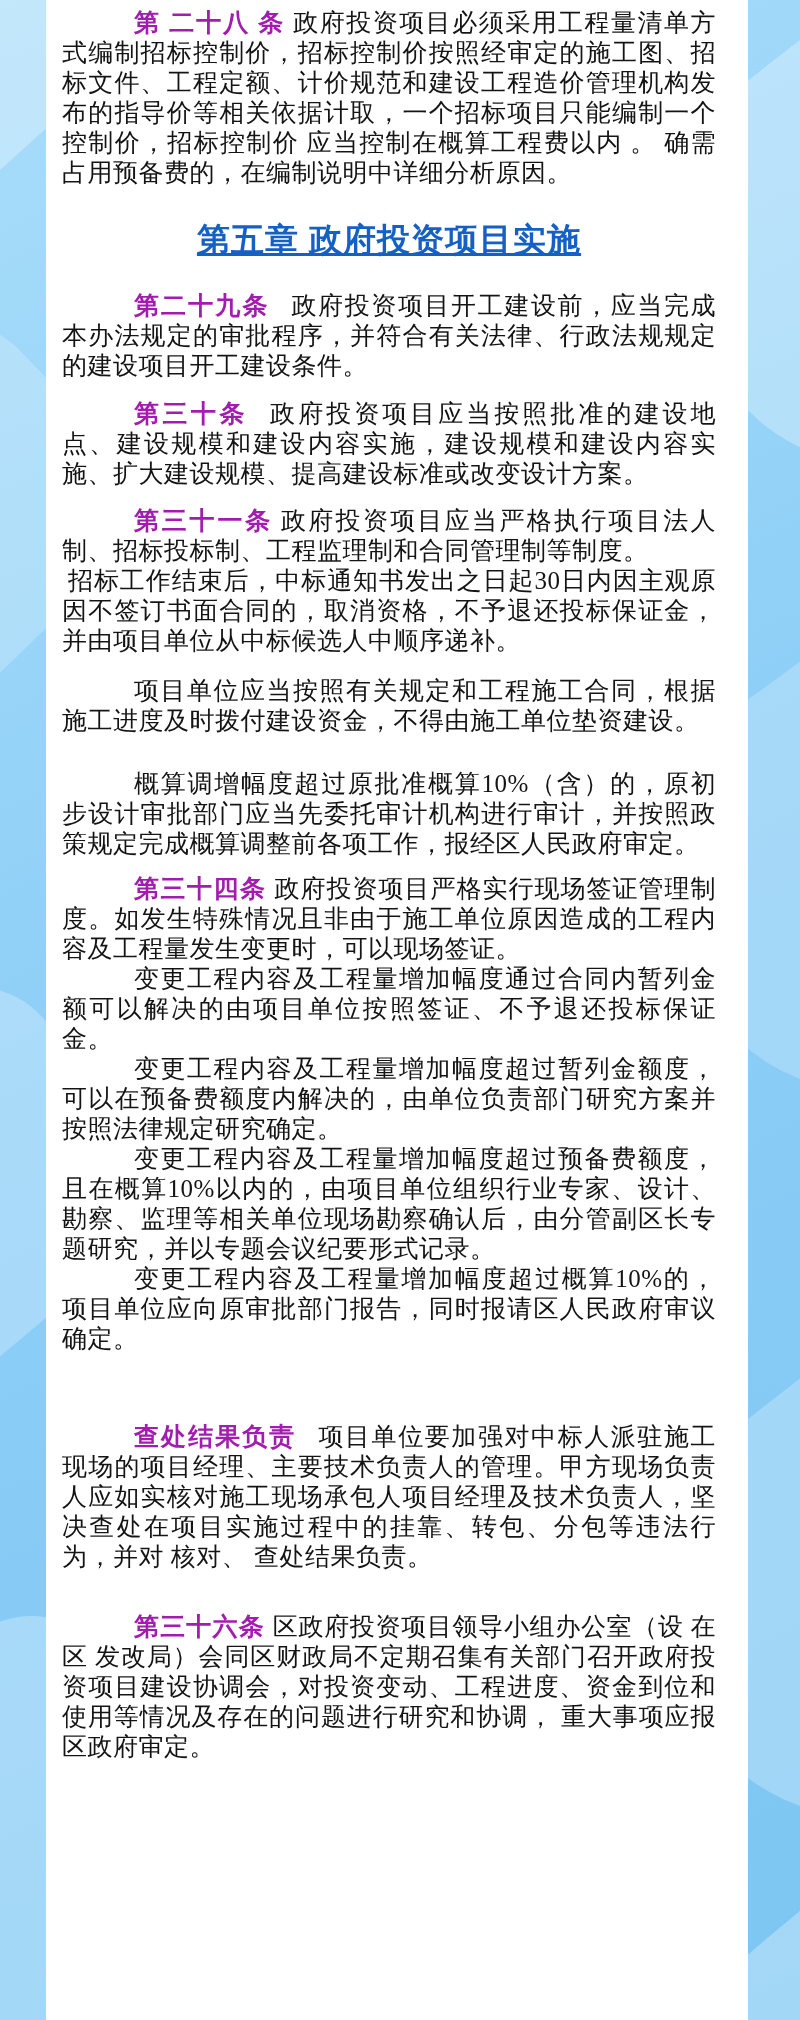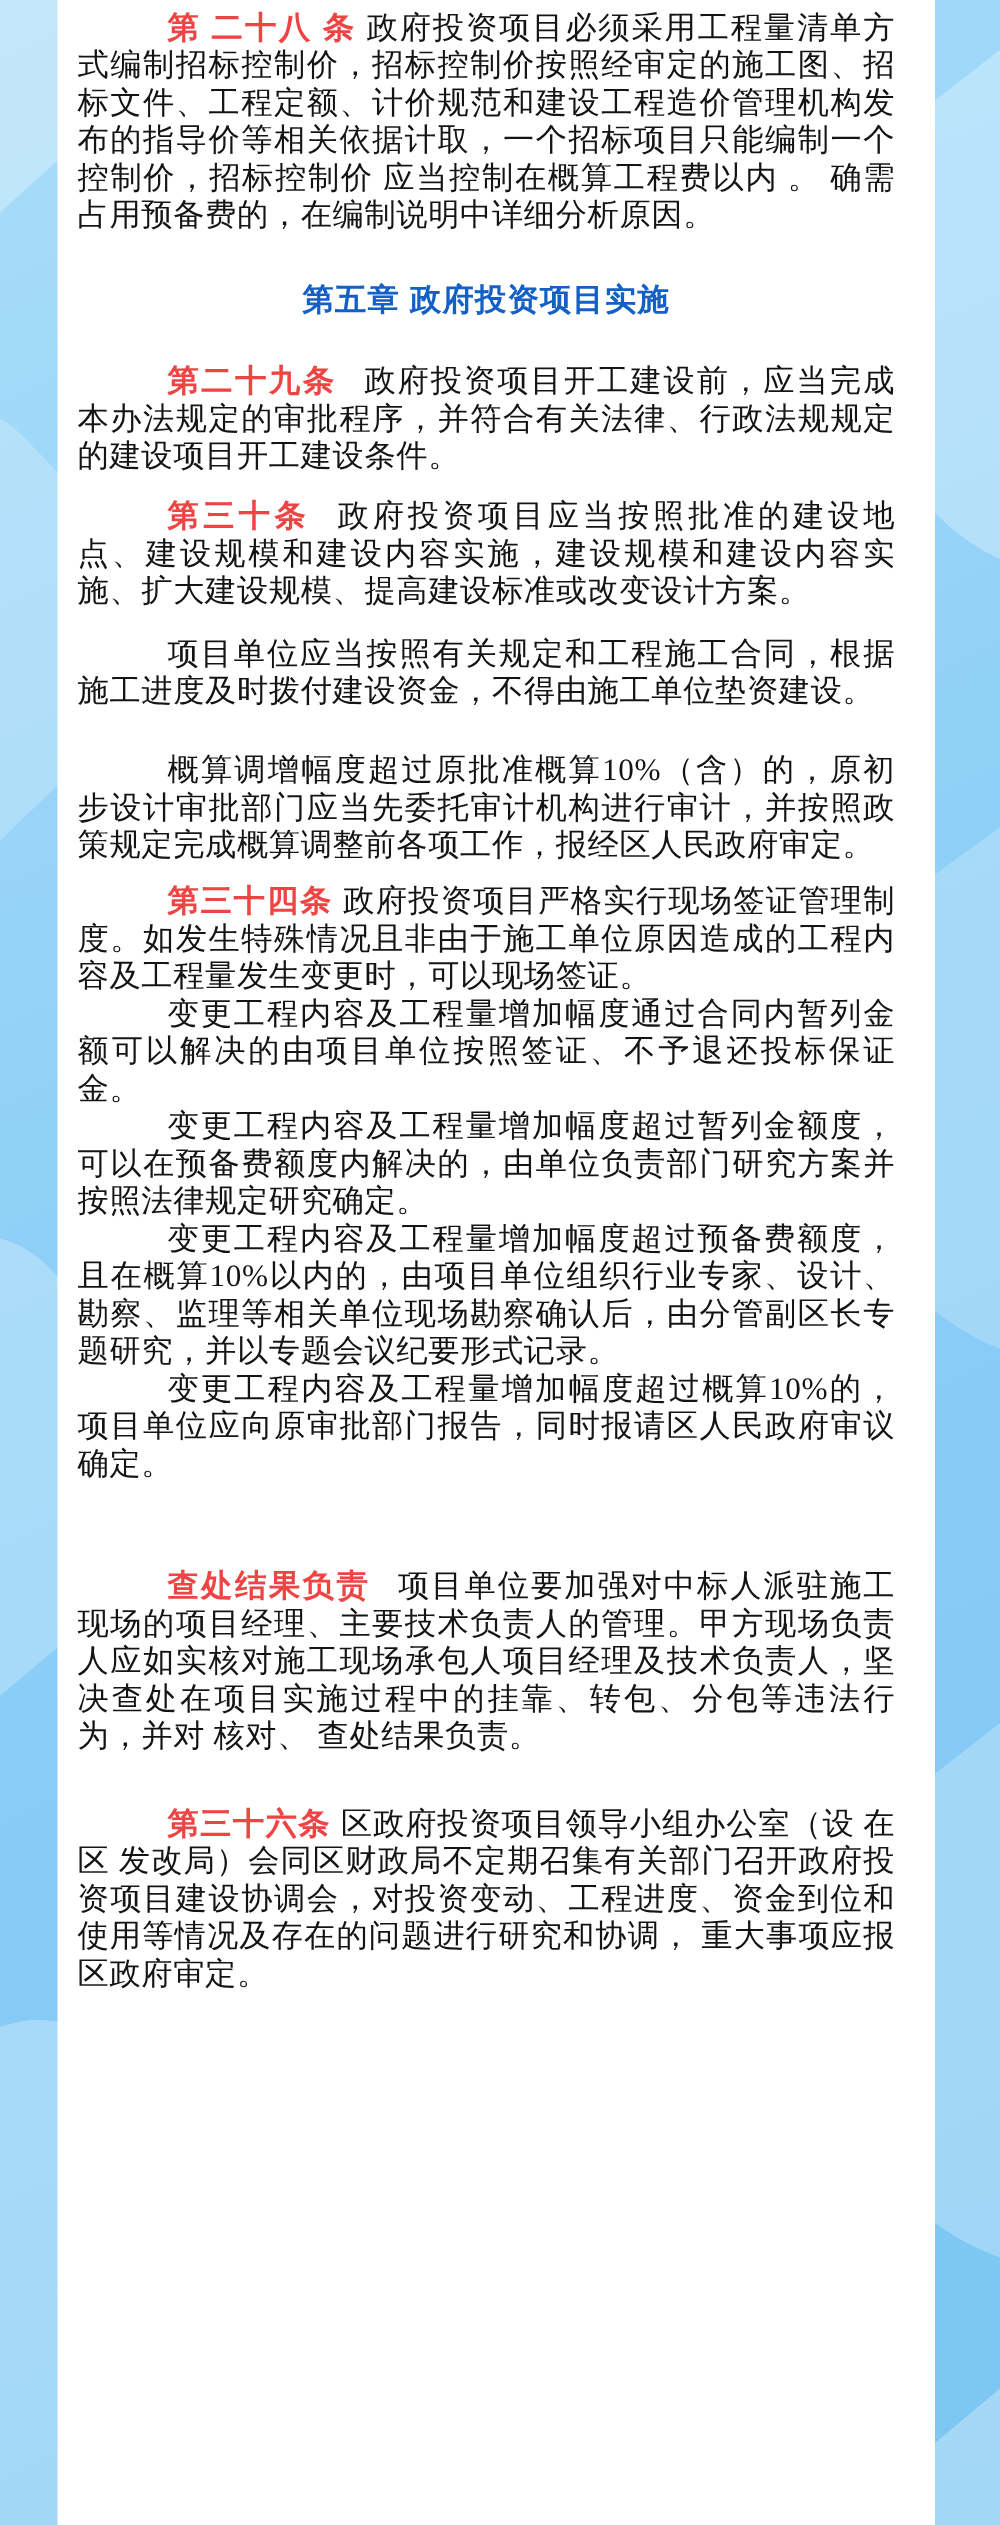--- a/index.html
+++ b/index.html
@@ -30,34 +30,35 @@
     font-size:25px;line-height:30px;
     color:#141414;
     text-align:justify;
     text-indent:72px;
     letter-spacing:0.5px;
   }
   p.para.small-indent{text-indent:6px;}
 
   .label{
     font-weight:bold;
-    color:#ef4444;
+    color:#a21caf;
     margin-right:8px;
     letter-spacing:1px;
   }
   .label.wide{margin-right:22px;}
 
   h2.chapter{
     margin:30px 0 29px 0;
     text-align:center;
     font-family:"Liberation Sans","DejaVu Sans",sans-serif;
     font-weight:800;
-    font-size:25px;line-height:44px;
+    font-size:33px;line-height:44px;
     color:#1460c4;
     letter-spacing:1px;
+    text-decoration:underline;
   }
 
   .mt15{margin-top:15px!important;}
   .mt17{margin-top:17px!important;}
   .mt18{margin-top:18px!important;}
   .mt20{margin-top:20px!important;}
   .mt33{margin-top:33px!important;}
   .mt40{margin-top:40px!important;}
   .mt47{margin-top:47px!important;}
   .mt68{margin-top:68px!important;}
@@ -85,20 +86,24 @@
     <h2 class="chapter">第五章 政府投资项目实施</h2>
 
     <section>
       <p class="para"><span class="label wide">第二十九条</span><span>政府投资项目开工建设前，应当完成本办法规定的审批程序，并符合有关法律、行政法规规定的建设项目开工建设条件。</span></p>
     </section>
 
     <section class="mt18">
       <p class="para"><span class="label wide">第三十条</span><span>政府投资项目应当按照批准的建设地点、建设规模和建设内容实施，建设规模和建设内容实施、扩大建设规模、提高建设标准或改变设计方案。</span></p>
     </section>
 
+    <section class="mt17">
+      <p class="para"><span class="label">第三十一条</span><span>政府投资项目应当严格执行项目法人制、招标投标制、工程监理制和合同管理制等制度。</span></p>
+      <p class="para small-indent">招标工作结束后，中标通知书发出之日起30日内因主观原因不签订书面合同的，取消资格，不予退还投标保证金，并由项目单位从中标候选人中顺序递补。</p>
+    </section>
 
     <section class="mt20">
       <p class="para">项目单位应当按照有关规定和工程施工合同，根据施工进度及时拨付建设资金，不得由施工单位垫资建设。</p>
     </section>
 
     <section class="mt33">
       <p class="para">概算调增幅度超过原批准概算10%（含）的，原初步设计审批部门应当先委托审计机构进行审计，并按照政策规定完成概算调整前各项工作，报经区人民政府审定。</p>
     </section>
 
     <section class="mt15">

